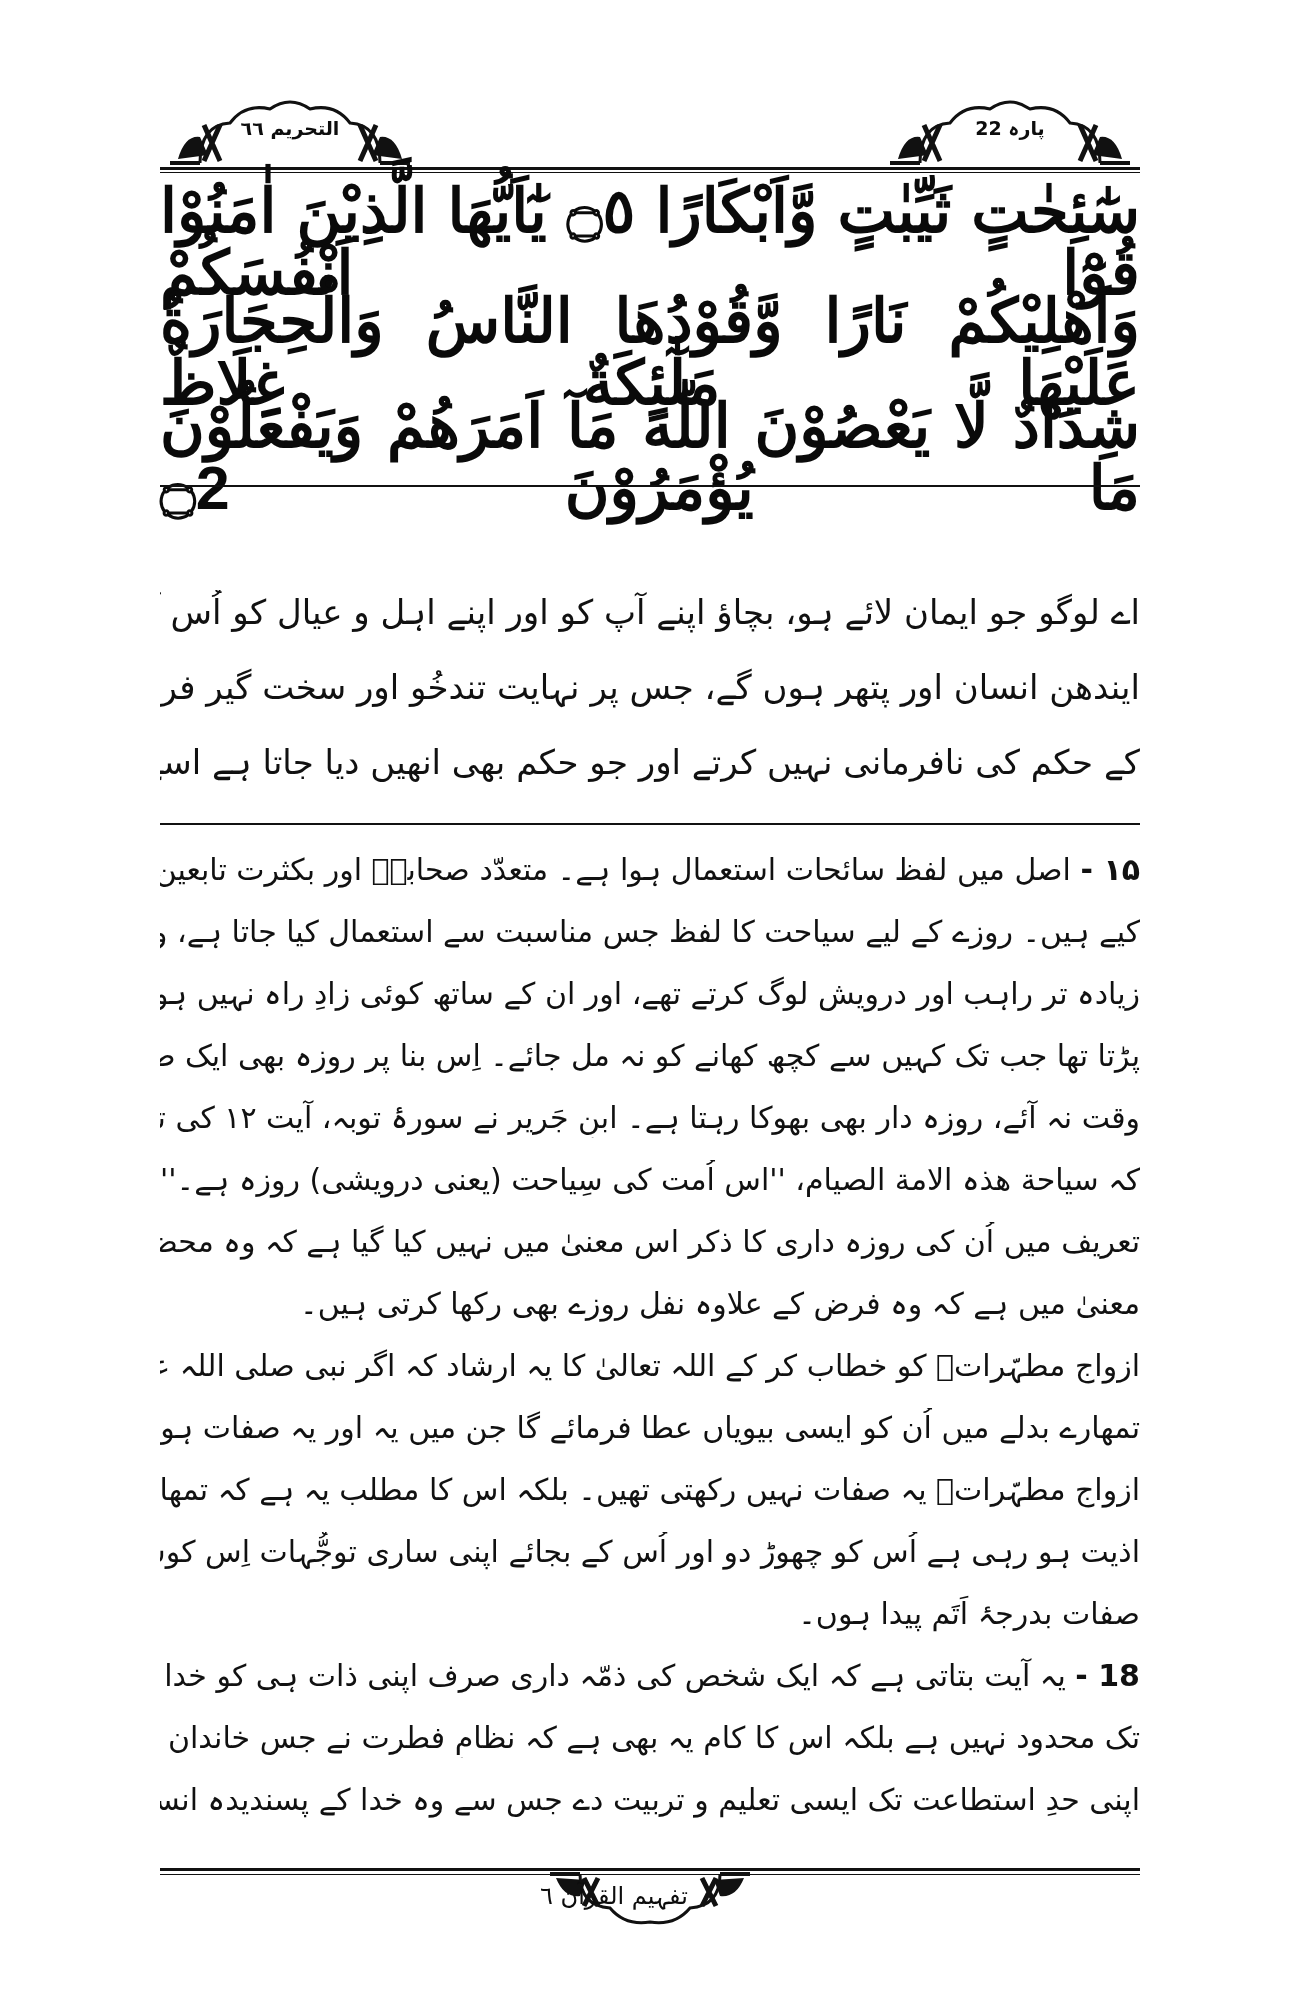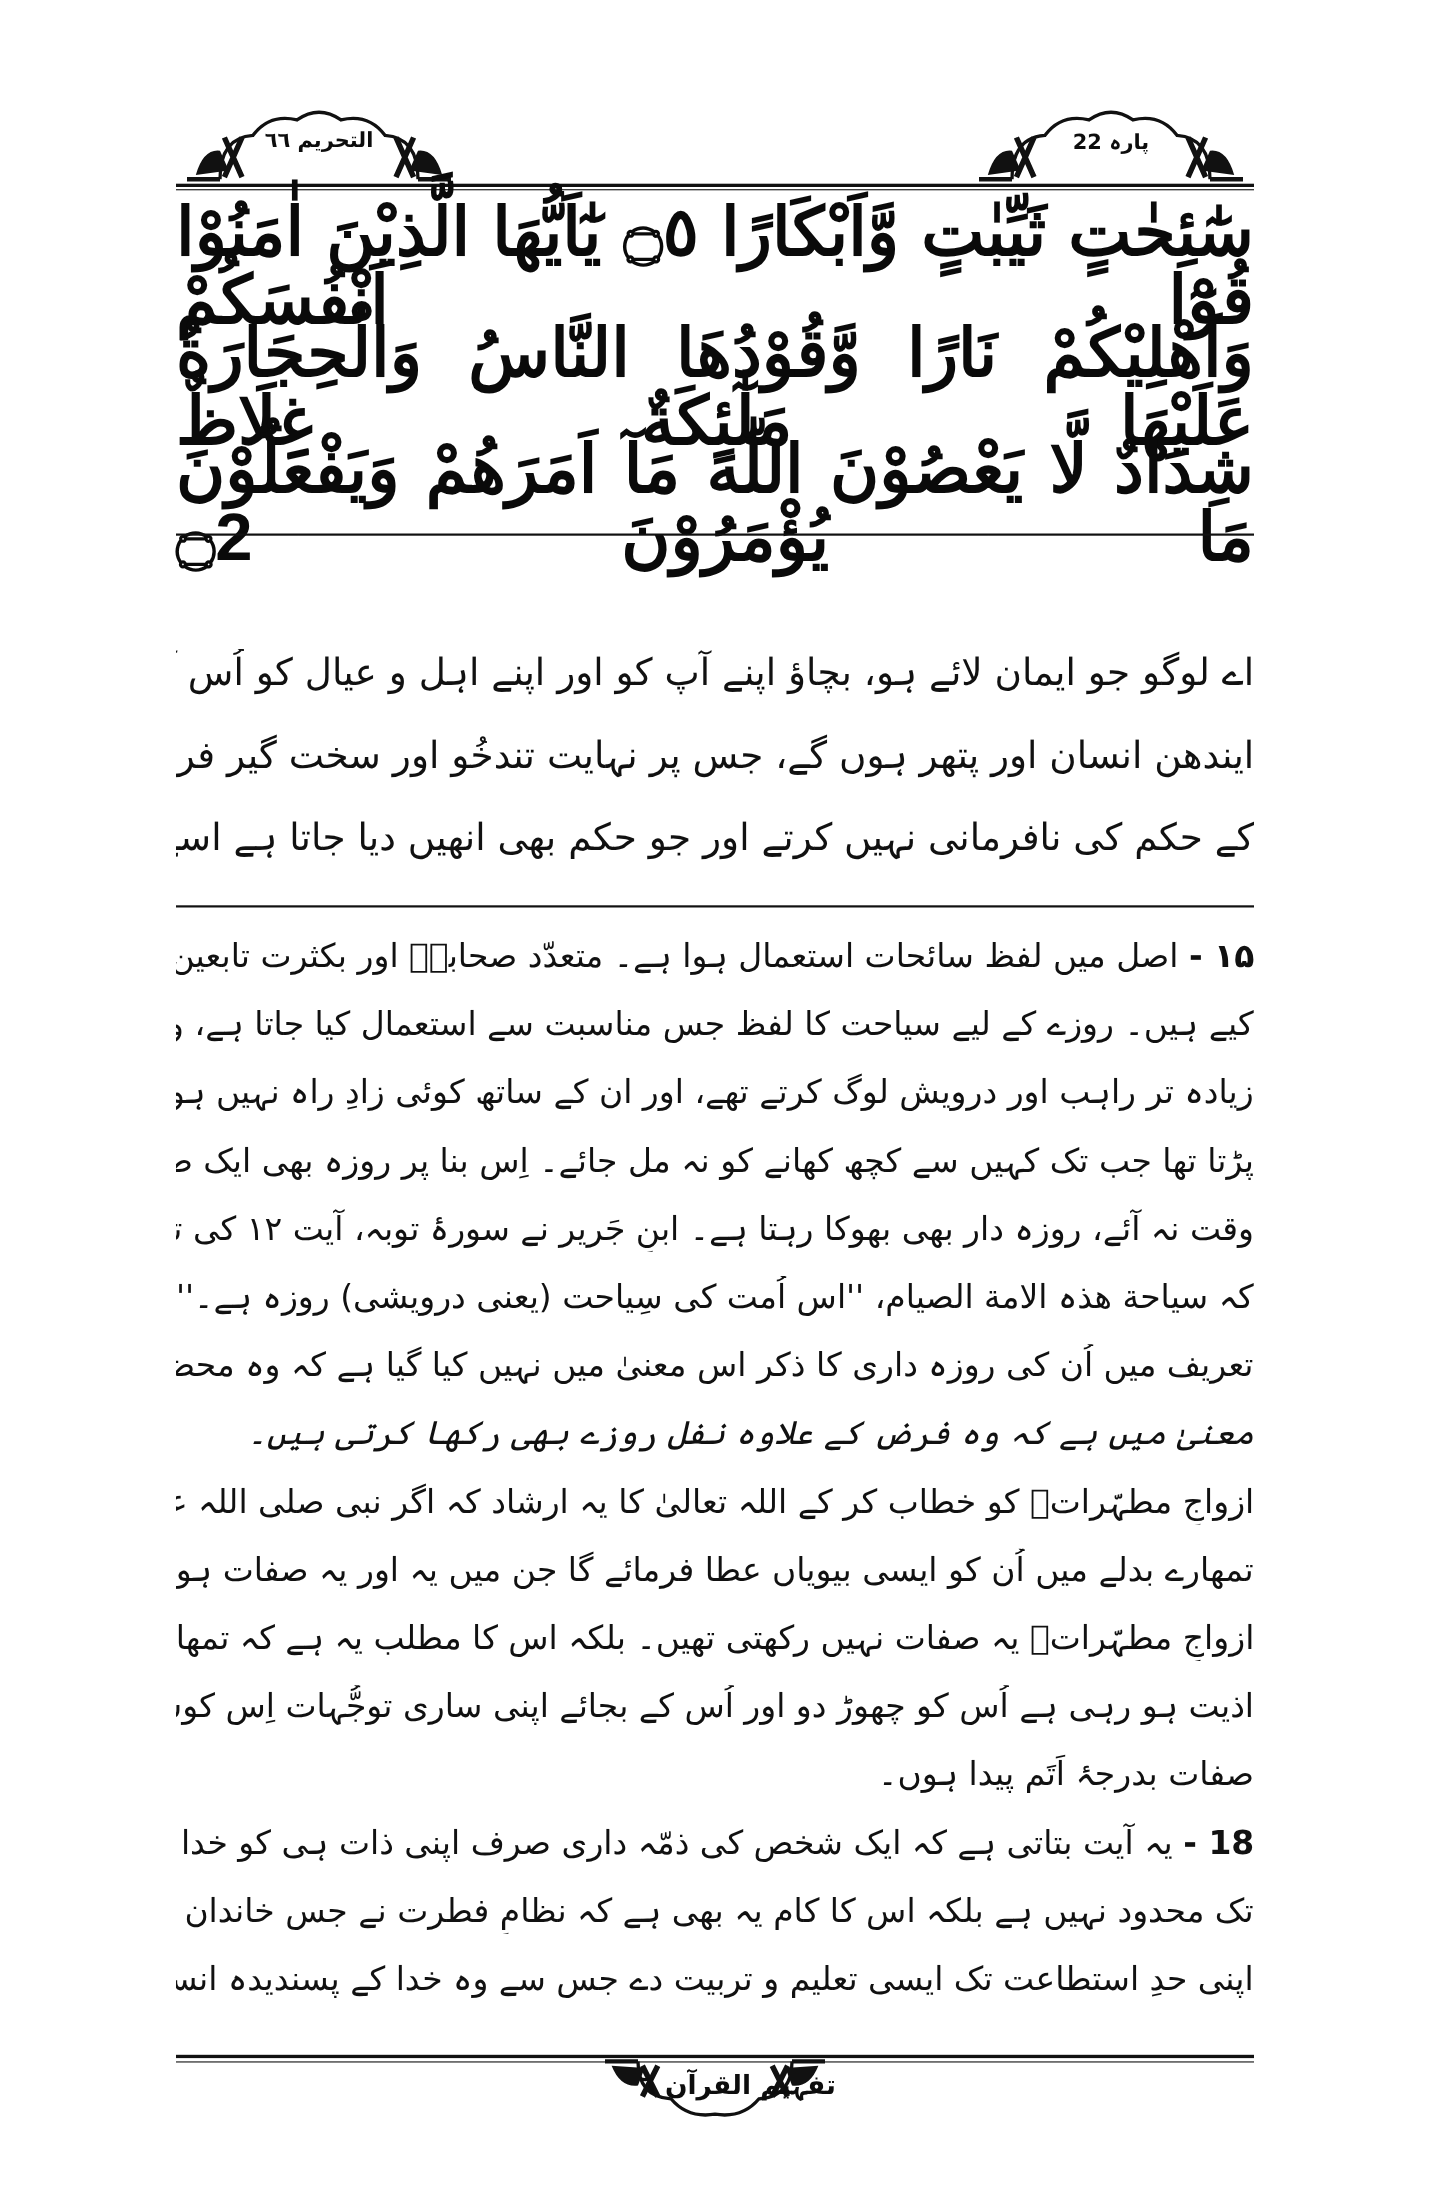--- a/index.html
+++ b/index.html
@@ -35,22 +35,22 @@
           font-size: 30px; line-height: 40px; color: #111; white-space: nowrap; overflow: hidden; }
     .ur.just { text-align: justify; text-align-last: justify; }
     .ur.right { text-align: right; }
     .tr { font-size: 34px; line-height: 44px; }
     .num { font-weight: bold; }
 
     
     .ftr-rule { position: absolute; left: 160px; width: 980px; top: 1868px; border-top: 3px solid #111; }
     .ftr-rule2 { position: absolute; left: 160px; width: 980px; top: 1874px; border-top: 1px solid #111; }
     .ftr { position: absolute; left: 540px; top: 1870px; width: 220px; height: 60px; }
-    .ftr .lbl { position: absolute; left: 0; right: 0; top: 12px; text-align: right; font-size: 24px;
-                direction: rtl; font-weight: bold; }
+    .ftr .lbl { position: absolute; left: 0; right: 0; top: 12px; text-align: left; font-size: 24px;
+                direction: rtl; font-weight: normal; }
   </style>
 </head>
 <body>
 
 <div class="page">
 
   <div class="hdr">
     <div class="orn orn-left">
       <svg width="260" height="72" viewBox="0 0 260 72">
         <path d="M40 68 Q40 30 70 28 Q85 8 110 14 Q130 0 150 14 Q175 8 190 28 Q220 30 220 68" fill="none" stroke="#111" stroke-width="3"></path>
@@ -86,21 +86,21 @@
   <div class="ur just" style="top:850px;">
     <span class="num">۱۵ -</span>
     <span>اصل میں لفظ سائحات استعمال ہوا ہے۔ متعدّد صحابہؓ اور بکثرت تابعینؒ نے اس کے معنیٰ صائمات بیان</span>
   </div>
   <div class="ur just" style="top:912px;">کیے ہیں۔ روزے کے لیے سیاحت کا لفظ جس مناسبت سے استعمال کیا جاتا ہے، وہ یہ ہے کہ قدیم زمانے میں سیاحت</div>
   <div class="ur just" style="top:974px;">زیادہ تر راہب اور درویش لوگ کرتے تھے، اور ان کے ساتھ کوئی زادِ راہ نہیں ہوتا تھا۔ اکثر ان کو اُس وقت تک بھوکا رہنا</div>
   <div class="ur just" style="top:1036px;">پڑتا تھا جب تک کہیں سے کچھ کھانے کو نہ مل جائے۔ اِس بنا پر روزہ بھی ایک طرح کی درویشی ہی ہے کہ جب تک افطار کا</div>
   <div class="ur just" style="top:1098px;">وقت نہ آئے، روزہ دار بھی بھوکا رہتا ہے۔ ابنِ جَریر نے سورۂ توبہ، آیت ۱۲ کی تفسیر میں حضرت عائشہؓ کا قول نقل کیا ہے</div>
   <div class="ur just" style="top:1160px;">کہ سیاحة ھذہ الامة الصیام، ''اس اُمت کی سِیاحت (یعنی درویشی) روزہ ہے۔'' اِس مقام پر نیک بیویوں کی</div>
   <div class="ur just" style="top:1222px;">تعریف میں اُن کی روزہ داری کا ذکر اس معنیٰ میں نہیں کیا گیا ہے کہ وہ محض رمضان کے فرض روزے رکھتی ہیں، بلکہ اس</div>
-  <div class="ur right" style="top:1284px;font-style:italic;">معنیٰ میں ہے کہ وہ فرض کے علاوہ نفل روزے بھی رکھا کرتی ہیں۔</div>
+  <div class="ur right" style="top:1284px;">معنیٰ میں ہے کہ وہ فرض کے علاوہ نفل روزے بھی رکھا کرتی ہیں۔</div>
 
   <div class="ur just" style="top:1346px;">ازواجِ مطہّراتؓ کو خطاب کر کے اللہ تعالیٰ کا یہ ارشاد کہ اگر نبی صلی اللہ علیہ وسلم تم کو طلاق دے دیں تو اللہ تعالیٰ</div>
   <div class="ur just" style="top:1408px;">تمھارے بدلے میں اُن کو ایسی بیویاں عطا فرمائے گا جن میں یہ اور یہ صفات ہوں گی، اس کا مطلب یہ نہیں ہے کہ</div>
   <div class="ur just" style="top:1470px;">ازواجِ مطہّراتؓ یہ صفات نہیں رکھتی تھیں۔ بلکہ اس کا مطلب یہ ہے کہ تمھاری جس غلط رَوِش کی وجہ سے نبی صلی اللہ علیہ وسلم کو</div>
   <div class="ur just" style="top:1532px;">اذیت ہو رہی ہے اُس کو چھوڑ دو اور اُس کے بجائے اپنی ساری توجُّہات اِس کوشش میں صَرف کرو کہ تمھارے اندر یہ پاکیزہ</div>
   <div class="ur right" style="top:1594px;">صفات بدرجۂ اَتَم پیدا ہوں۔</div>
 
   <div class="ur just" style="top:1656px;">
     <span class="num">18 -</span>
     <span>یہ آیت بتاتی ہے کہ ایک شخص کی ذمّہ داری صرف اپنی ذات ہی کو خدا کے عذاب سے بچانے کی کوشش</span>

